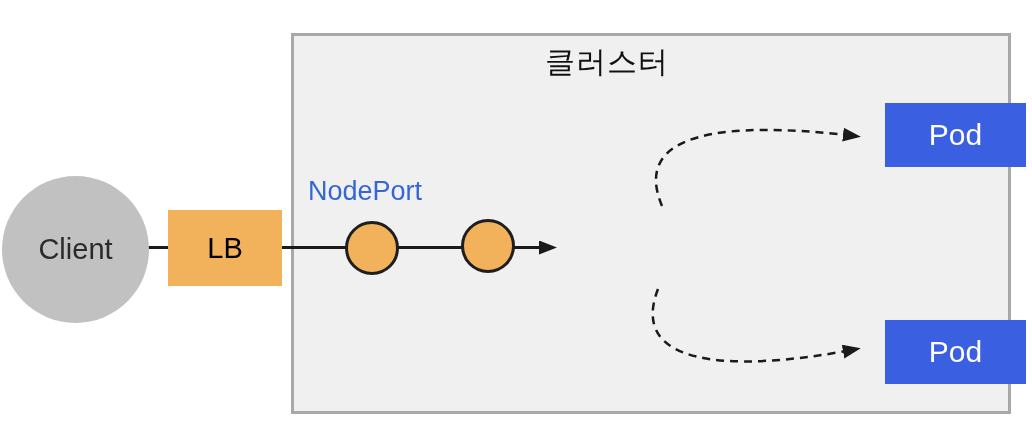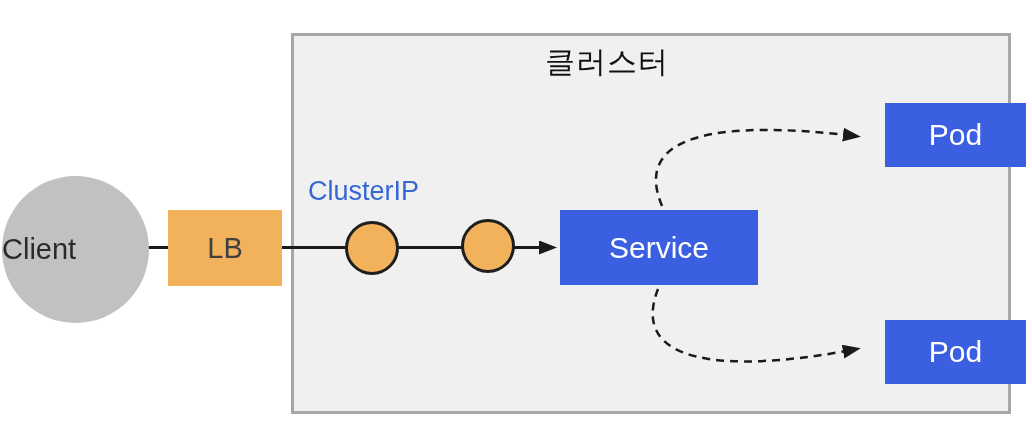--- a/index.html
+++ b/index.html
@@ -60,36 +60,37 @@
   .client-circle {
     position: absolute;
     left: 2px;
     top: 176px;
     width: 147px;
     height: 147px;
     border-radius: 50%;
     background: var(--gray-circle, #c2c1c1);
     display: flex;
     align-items: center;
+    justify-content: center;
     font-size: 29px;
     color: #2b2b2b;
   }
   
   .lb-box {
     position: absolute;
     left: 168px;
     top: 210px;
     width: 114px;
     height: 76px;
     background: var(--orange, #f2b25c);
     display: flex;
     align-items: center;
     justify-content: center;
     font-size: 29px;
-    color: #404040;
+    color: #000000;
   }
   
   .port-circle {
     position: absolute;
     width: 48px;
     height: 48px;
     border-radius: 50%;
     background: var(--orange, #f2b25c);
     border: 3px solid #1e1e1e;
     box-sizing: content-box;
@@ -155,29 +156,26 @@
   <div class="cluster-title">클러스터</div>
 
   <div class="client-circle">
     <span>Client</span>
   </div>
 
   <div class="lb-box">
     <span>LB</span>
   </div>
 
-  <div class="port-label nodeport-label">ClusterIP</div>
+  <div class="port-label nodeport-label">NodePort</div>
 
   <div class="port-circle circle1"></div>
   <div class="port-circle circle2"></div>
 
 
-  <div class="service-box">
-    <span>Service</span>
-  </div>
 
   <div class="pod-box pod-top">
     <span>Pod</span>
   </div>
 
   <div class="pod-box pod-bottom">
     <span>Pod</span>
   </div>
 
 </div>

